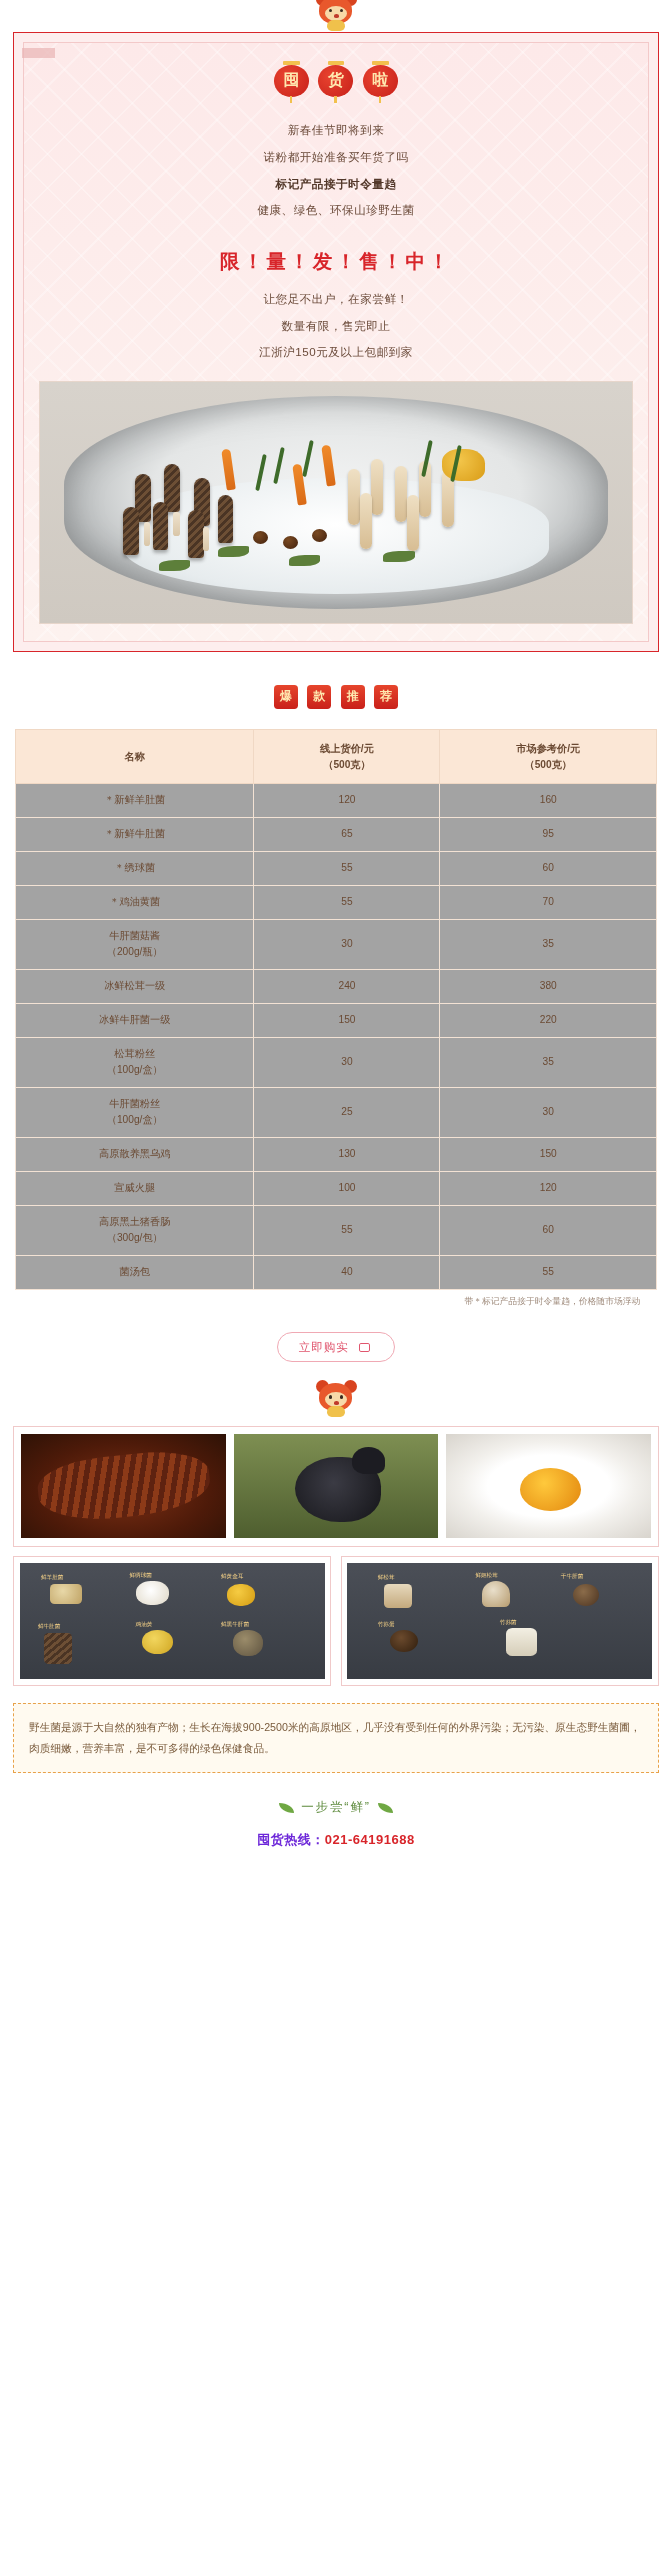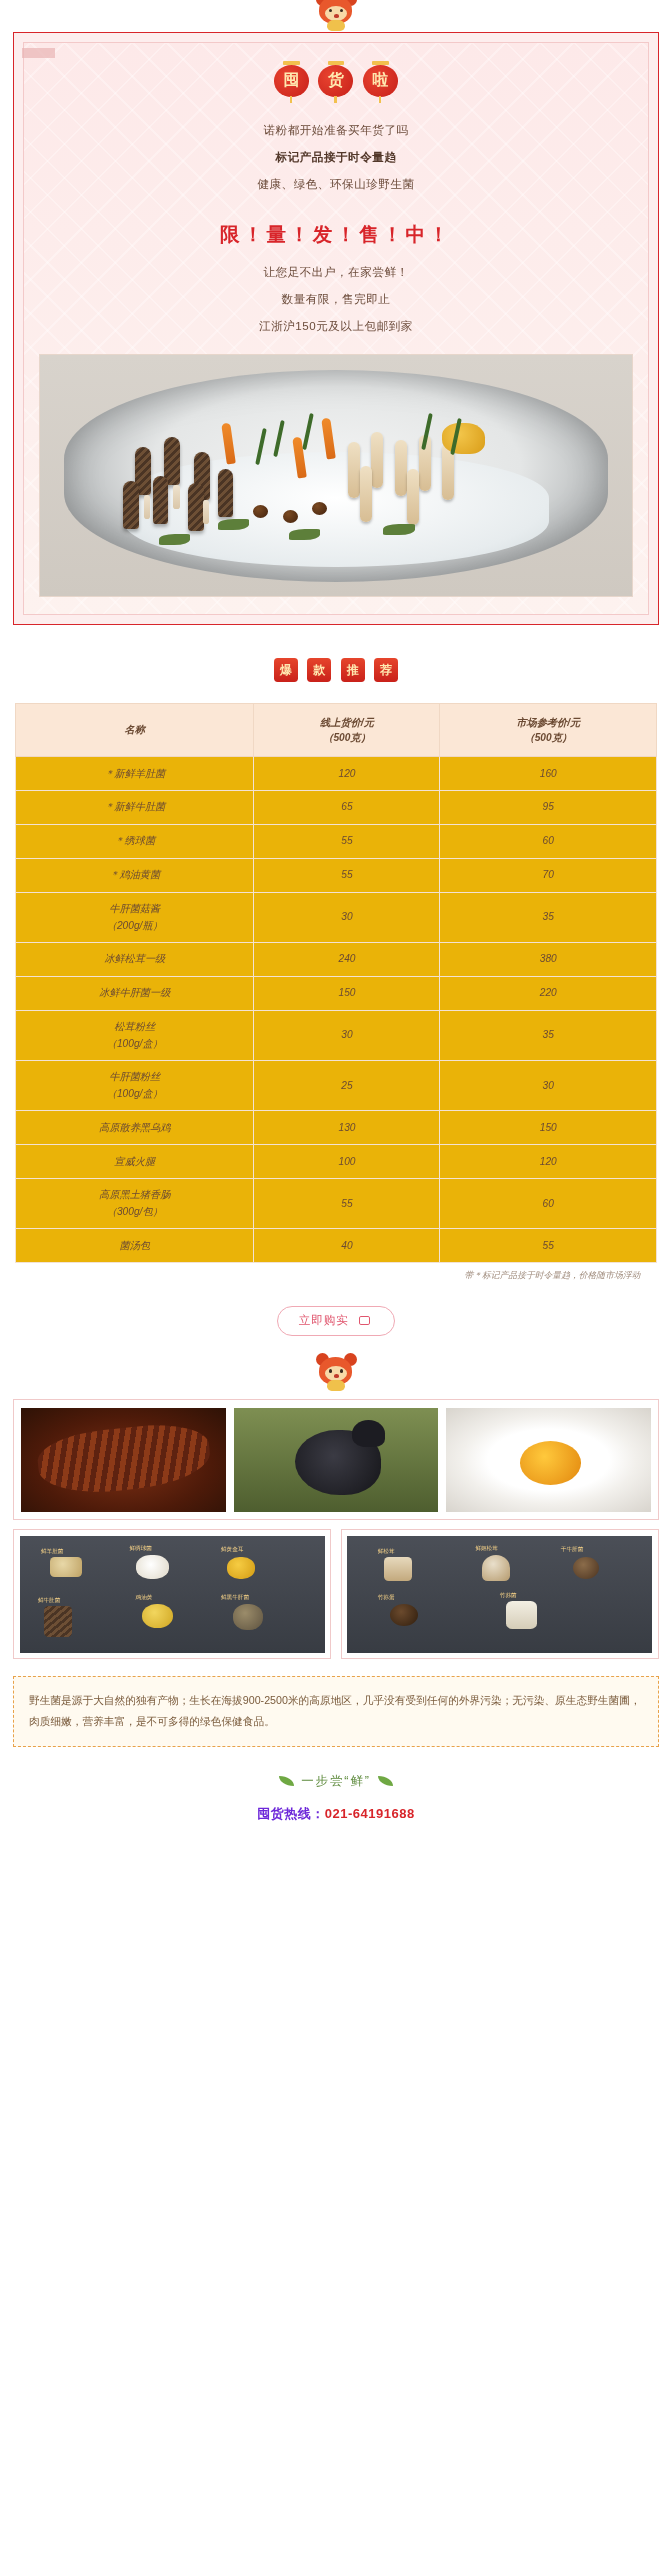--- a/index.html
+++ b/index.html
@@ -183,40 +183,40 @@
     margin: 33px 0 20.4px;
   }
   .sec-head .ch {
     width: 24px; height: 24px; border-radius: 3.7px;
     background: linear-gradient(#e6452c,#c9211a);
     color: #ffe9b0; font-size: 12px; font-weight: bold;
     display: flex; align-items: center; justify-content: center;
   }
 
   
-  .table-wrap { margin: 0 15px; font-style: italic; }
+  .table-wrap { margin: 0 15px; }
   table.price {
     width: 100%; border-collapse: collapse;
     font-size: 10.2px;
   }
   table.price thead th {
     background: #fbe7d6;
     color: #6b4a33;
     font-weight: bold;
     padding: 11px 3.7px;
     border: 0.9px solid #f0d8c4;
     line-height: 1.5;
   }
   table.price tbody td {
     border: 0.9px solid #f3e2d4;
     text-align: center;
     padding: 8.3px 3.7px;
     color: #6b4a33;
     line-height: 1.6;
-    background: #eab308;
+    background: #a3a3a3;
   }
   table.price tbody td.name { }
   .note {
     text-align: right;
     font-size: 8.8px;
     color: #a08c7d;
     margin: 6.5px 16.7px 0 0;
   }
 
   
@@ -374,20 +374,21 @@
           <div class="ball">货</div>
           <div class="tassel"></div>
         </div>
         <div class="lantern">
           <div class="top-bar"></div>
           <div class="ball">啦</div>
           <div class="tassel"></div>
         </div>
       </div>
 
+      <div class="hero-line">新春佳节即将到来</div>
       <div class="hero-line">诺粉都开始准备买年货了吗</div>
       <div class="hero-line bold">标记产品接于时令量趋</div>
       <div class="hero-line">健康、绿色、环保山珍野生菌</div>
 
       <div class="hero-headline">限！量！发！售！中！</div>
 
       <div class="hero-line">让您足不出户，在家尝鲜！</div>
       <div class="hero-line">数量有限，售完即止</div>
       <div class="hero-line">江浙沪150元及以上包邮到家</div>
 

